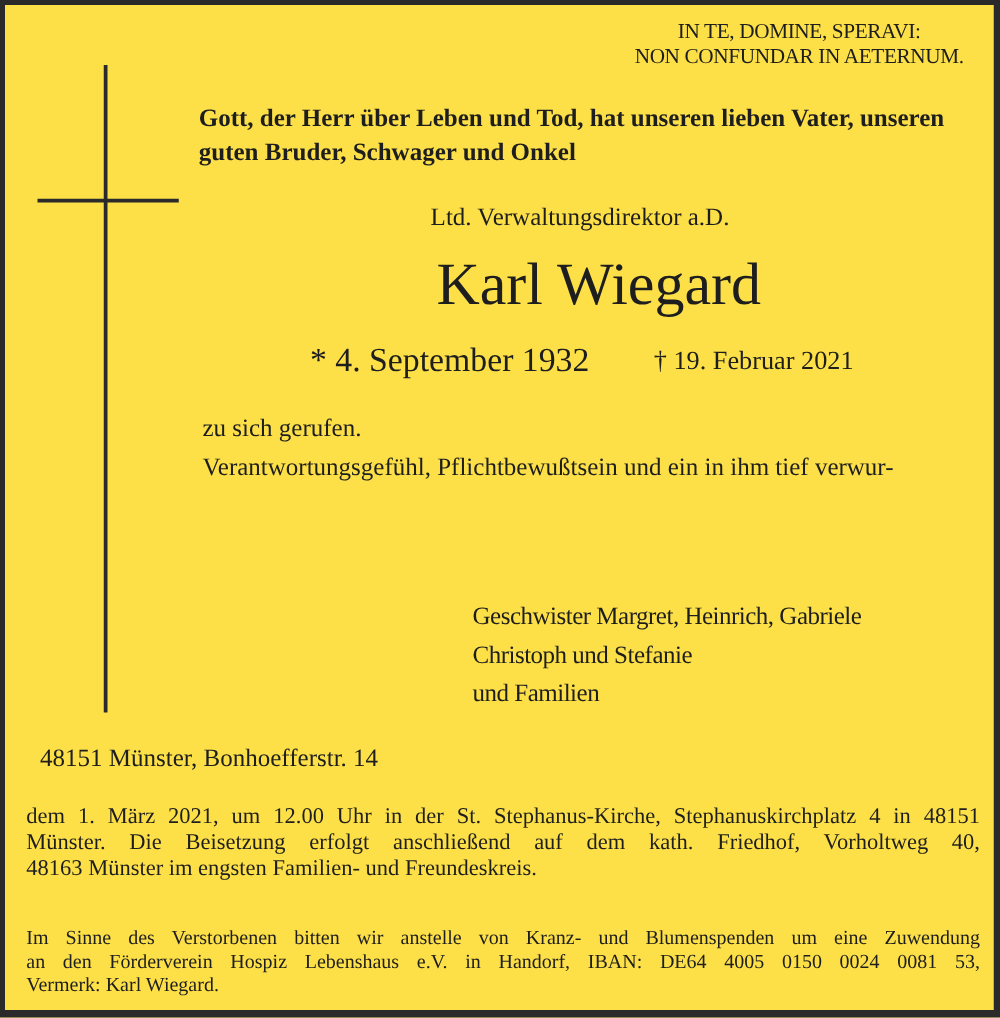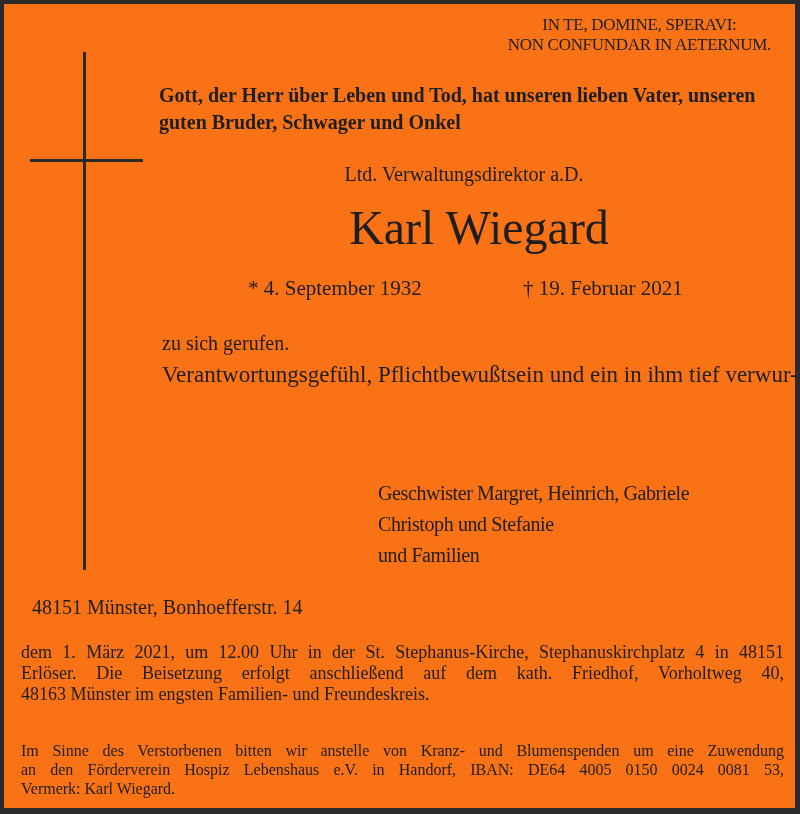--- a/index.html
+++ b/index.html
@@ -18,21 +18,21 @@
       position: absolute;
       left: 0;
       top: 0;
       width: 800px;
       height: 814px;
       box-sizing: border-box;
       border-top: 4px solid #2a2a2a;
       border-left: 4px solid #2a2a2a;
       border-right: 5px solid #2a2a2a;
       border-bottom: 6px solid #2a2a2a;
-      background: #f97316;
+      background: #fde047;
     }
     .abs { position: absolute; white-space: nowrap; }
 
     
     .cross-v {
       position: absolute;
       left: 79px;
       top: 48px;
       width: 3px;
       height: 518px;
@@ -80,39 +80,39 @@
       top: 194px;
       text-align: center;
       font-size: 48px;
       line-height: 60px;
       padding-left: 150px;
       box-sizing: border-box;
     }
     .born {
       left: 244px;
       top: 270px;
-      font-size: 21px;
+      font-size: 27px;
       line-height: 28px;
     }
     .died {
       left: 519px;
       top: 270px;
       font-size: 21px;
       line-height: 28px;
     }
     .called {
       left: 158px;
       top: 326px;
       font-size: 20px;
       line-height: 26px;
     }
     .creed {
       left: 158px;
       top: 356px;
-      font-size: 23px;
+      font-size: 20px;
       line-height: 29px;
     }
     .thanks {
       left: 158px;
       top: 420px;
       font-size: 20px;
       line-height: 26px;
     }
     .mourners {
       left: 374px;
@@ -196,21 +196,21 @@
   <div class="abs mourners">
     <div>Geschwister Margret, Heinrich, Gabriele</div>
     <div>Christoph und Stefanie</div>
     <div>und Familien</div>
   </div>
 
   <div class="abs address">48151 Münster, Bonhoefferstr. 14</div>
 
   <div class="abs service">
     <span class="ln">dem 1. März 2021, um 12.00 Uhr in der St. Stephanus-Kirche, Stephanuskirchplatz 4 in 48151</span>
-    <span class="ln">Erlöser. Die Beisetzung erfolgt anschließend auf dem kath. Friedhof, Vorholtweg 40,</span>
+    <span class="ln">Münster. Die Beisetzung erfolgt anschließend auf dem kath. Friedhof, Vorholtweg 40,</span>
     <span class="ln last">48163 Münster im engsten Familien- und Freundeskreis.</span>
   </div>
 
   <div class="abs donation">
     <span class="ln">Im Sinne des Verstorbenen bitten wir anstelle von Kranz- und Blumenspenden um eine Zuwendung</span>
     <span class="ln">an den Förderverein Hospiz Lebenshaus e.V. in Handorf, IBAN: DE64 4005 0150 0024 0081 53,</span>
     <span class="ln last">Vermerk: Karl Wiegard.</span>
   </div>
 
 </div>

